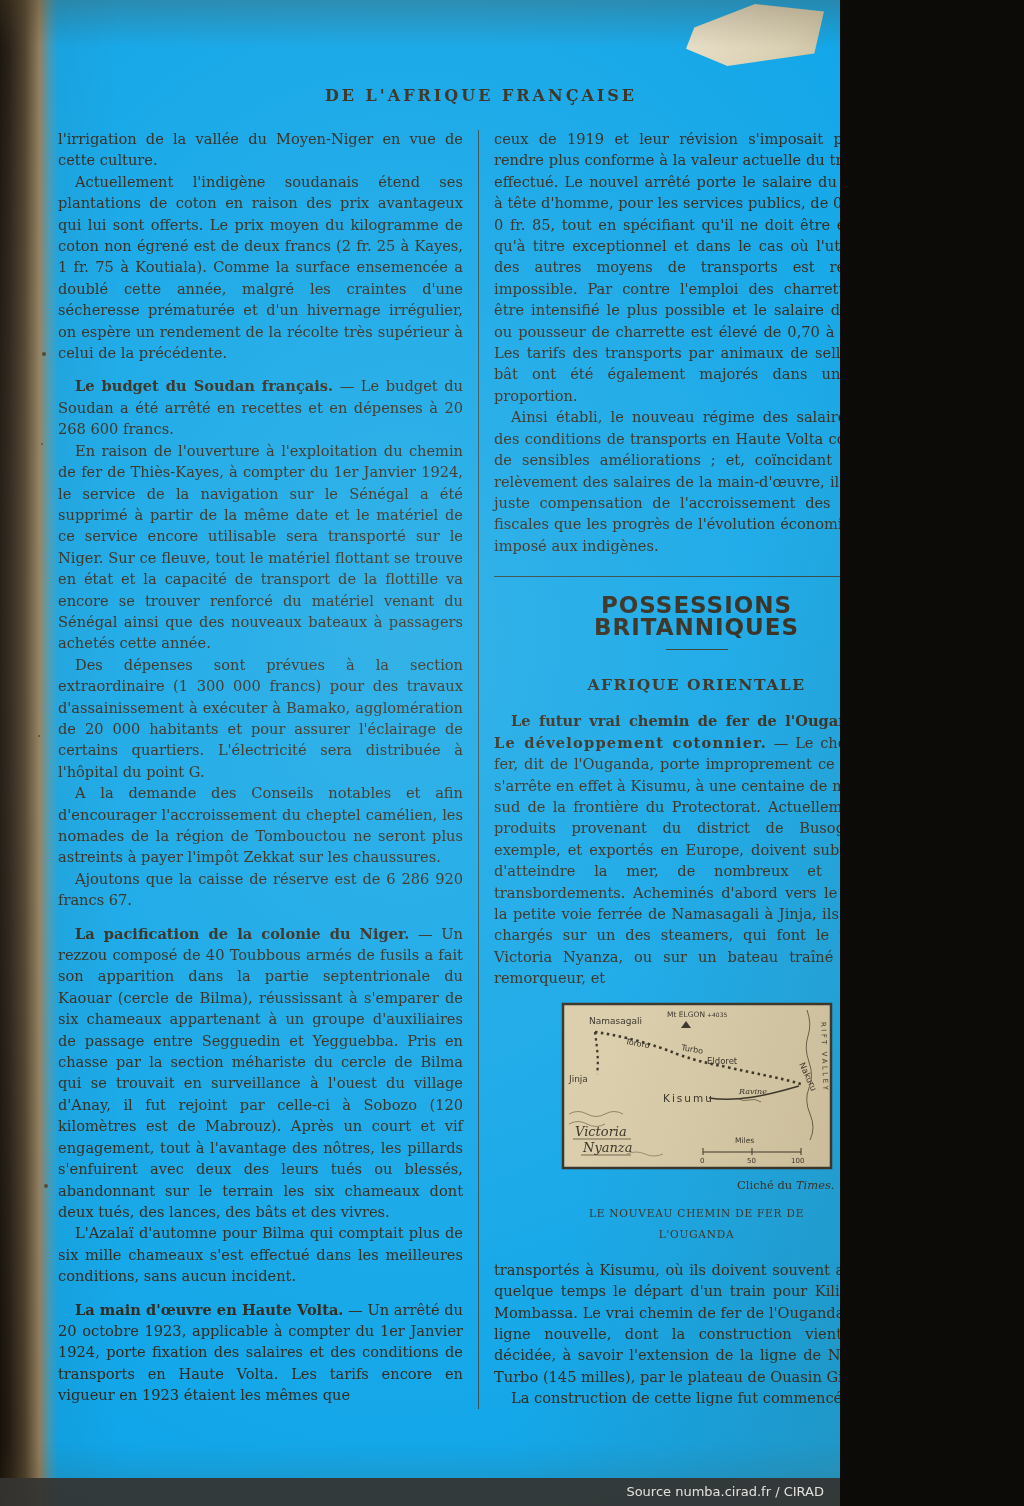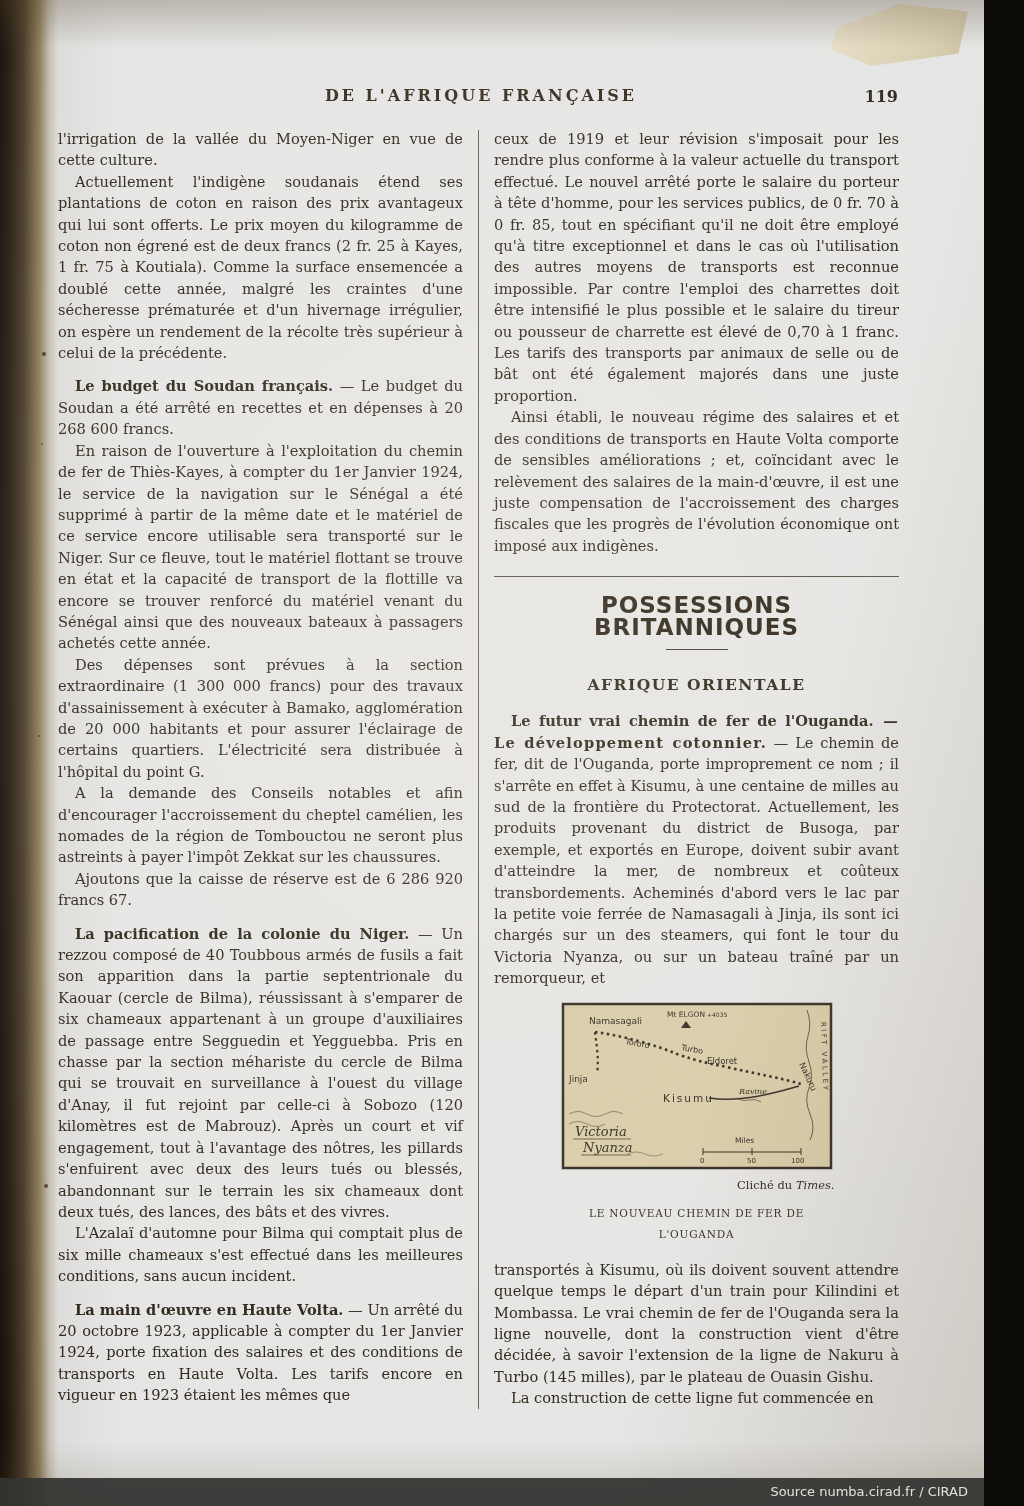--- a/index.html
+++ b/index.html
@@ -1,23 +1,23 @@
 <!DOCTYPE html>
 <html lang="fr"><head>
 <meta charset="utf-8">
 <style>
   * { box-sizing: border-box; }
   html, body { margin: 0; padding: 0; background: #0d0b08; }
 
   .page {
     position: relative;
-    width: 984px;
+    width: 840px;
     height: 1506px;
     overflow: hidden;
-    background: #e5e5e5;
+    background: #0ea5e9;
     font-family: "DejaVu Serif", serif;
     color: #2d2519;
   }
 
   
   .binding {
     position: absolute; left: 0; top: 0; bottom: 0; width: 58px;
     background: linear-gradient(to right,
       #100c08 0%, #241c12 18%, #4a3d2a 42%, #93815f 68%,
       rgba(160,142,108,0.35) 85%, rgba(0,0,0,0) 100%);

